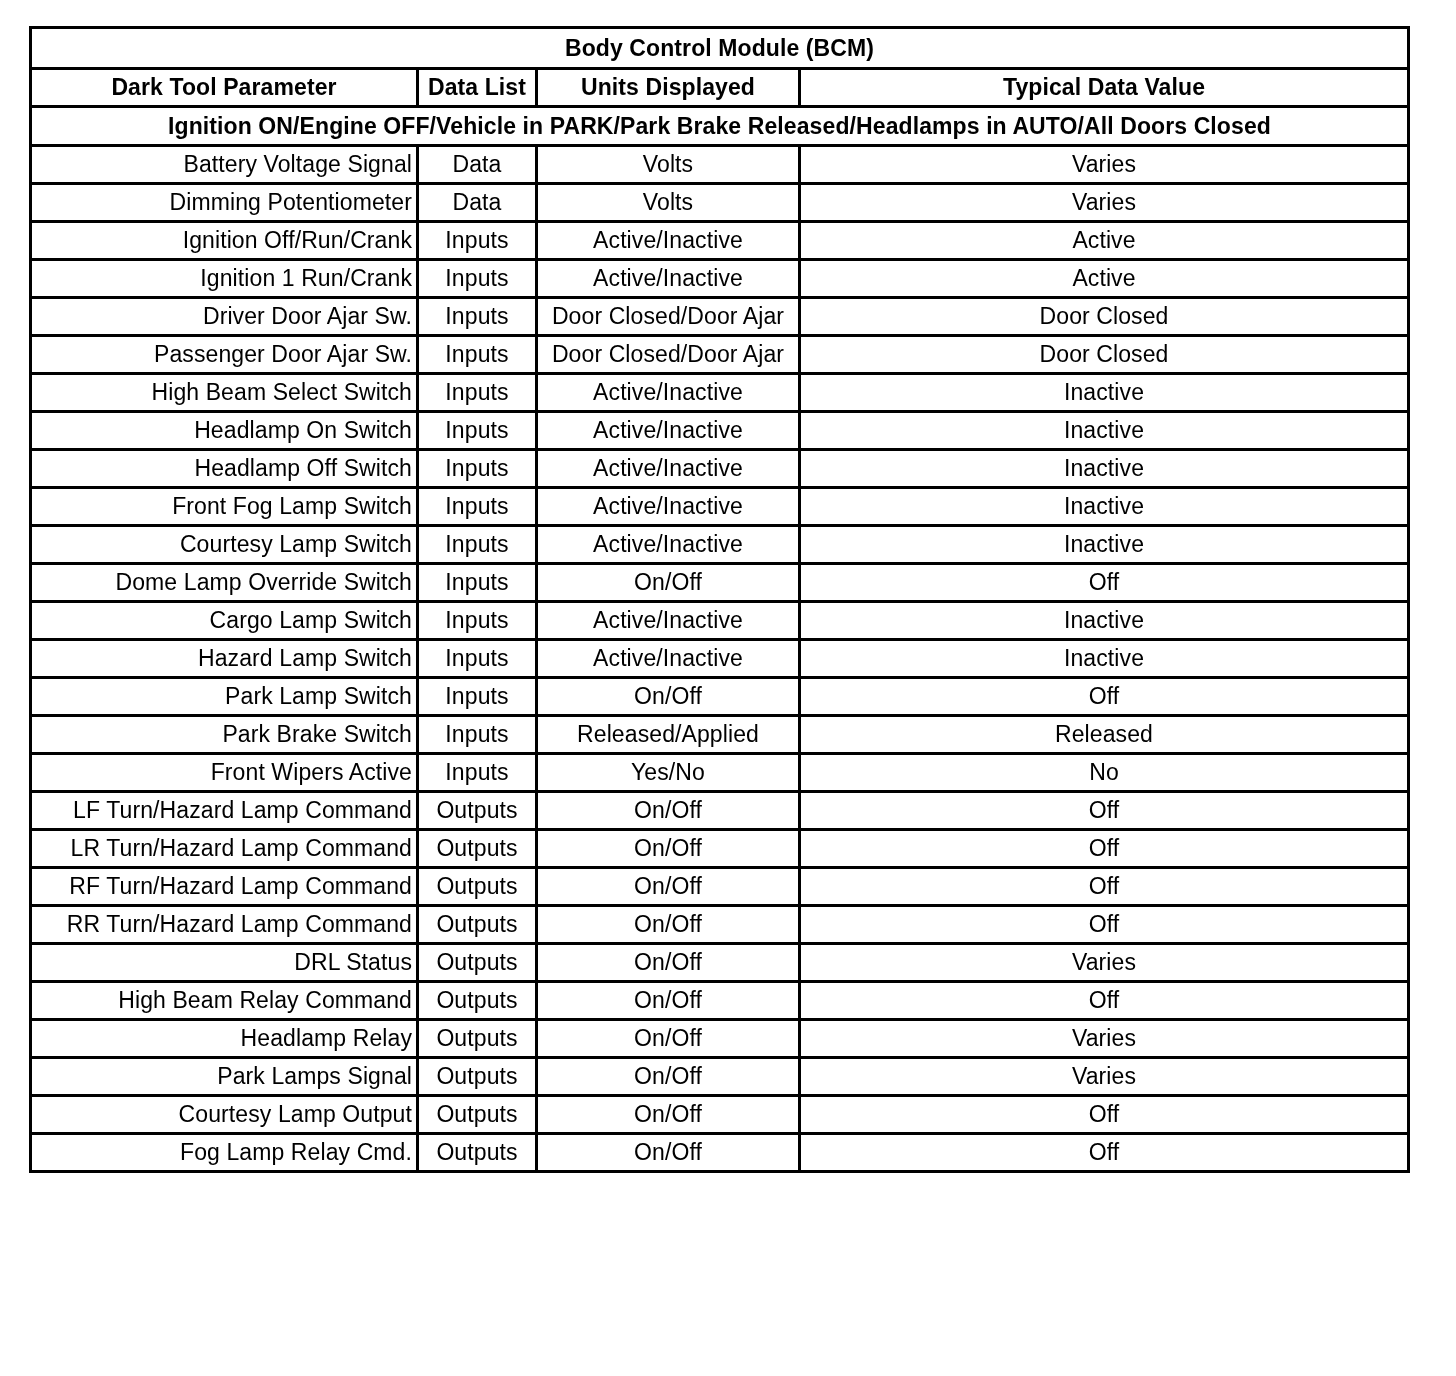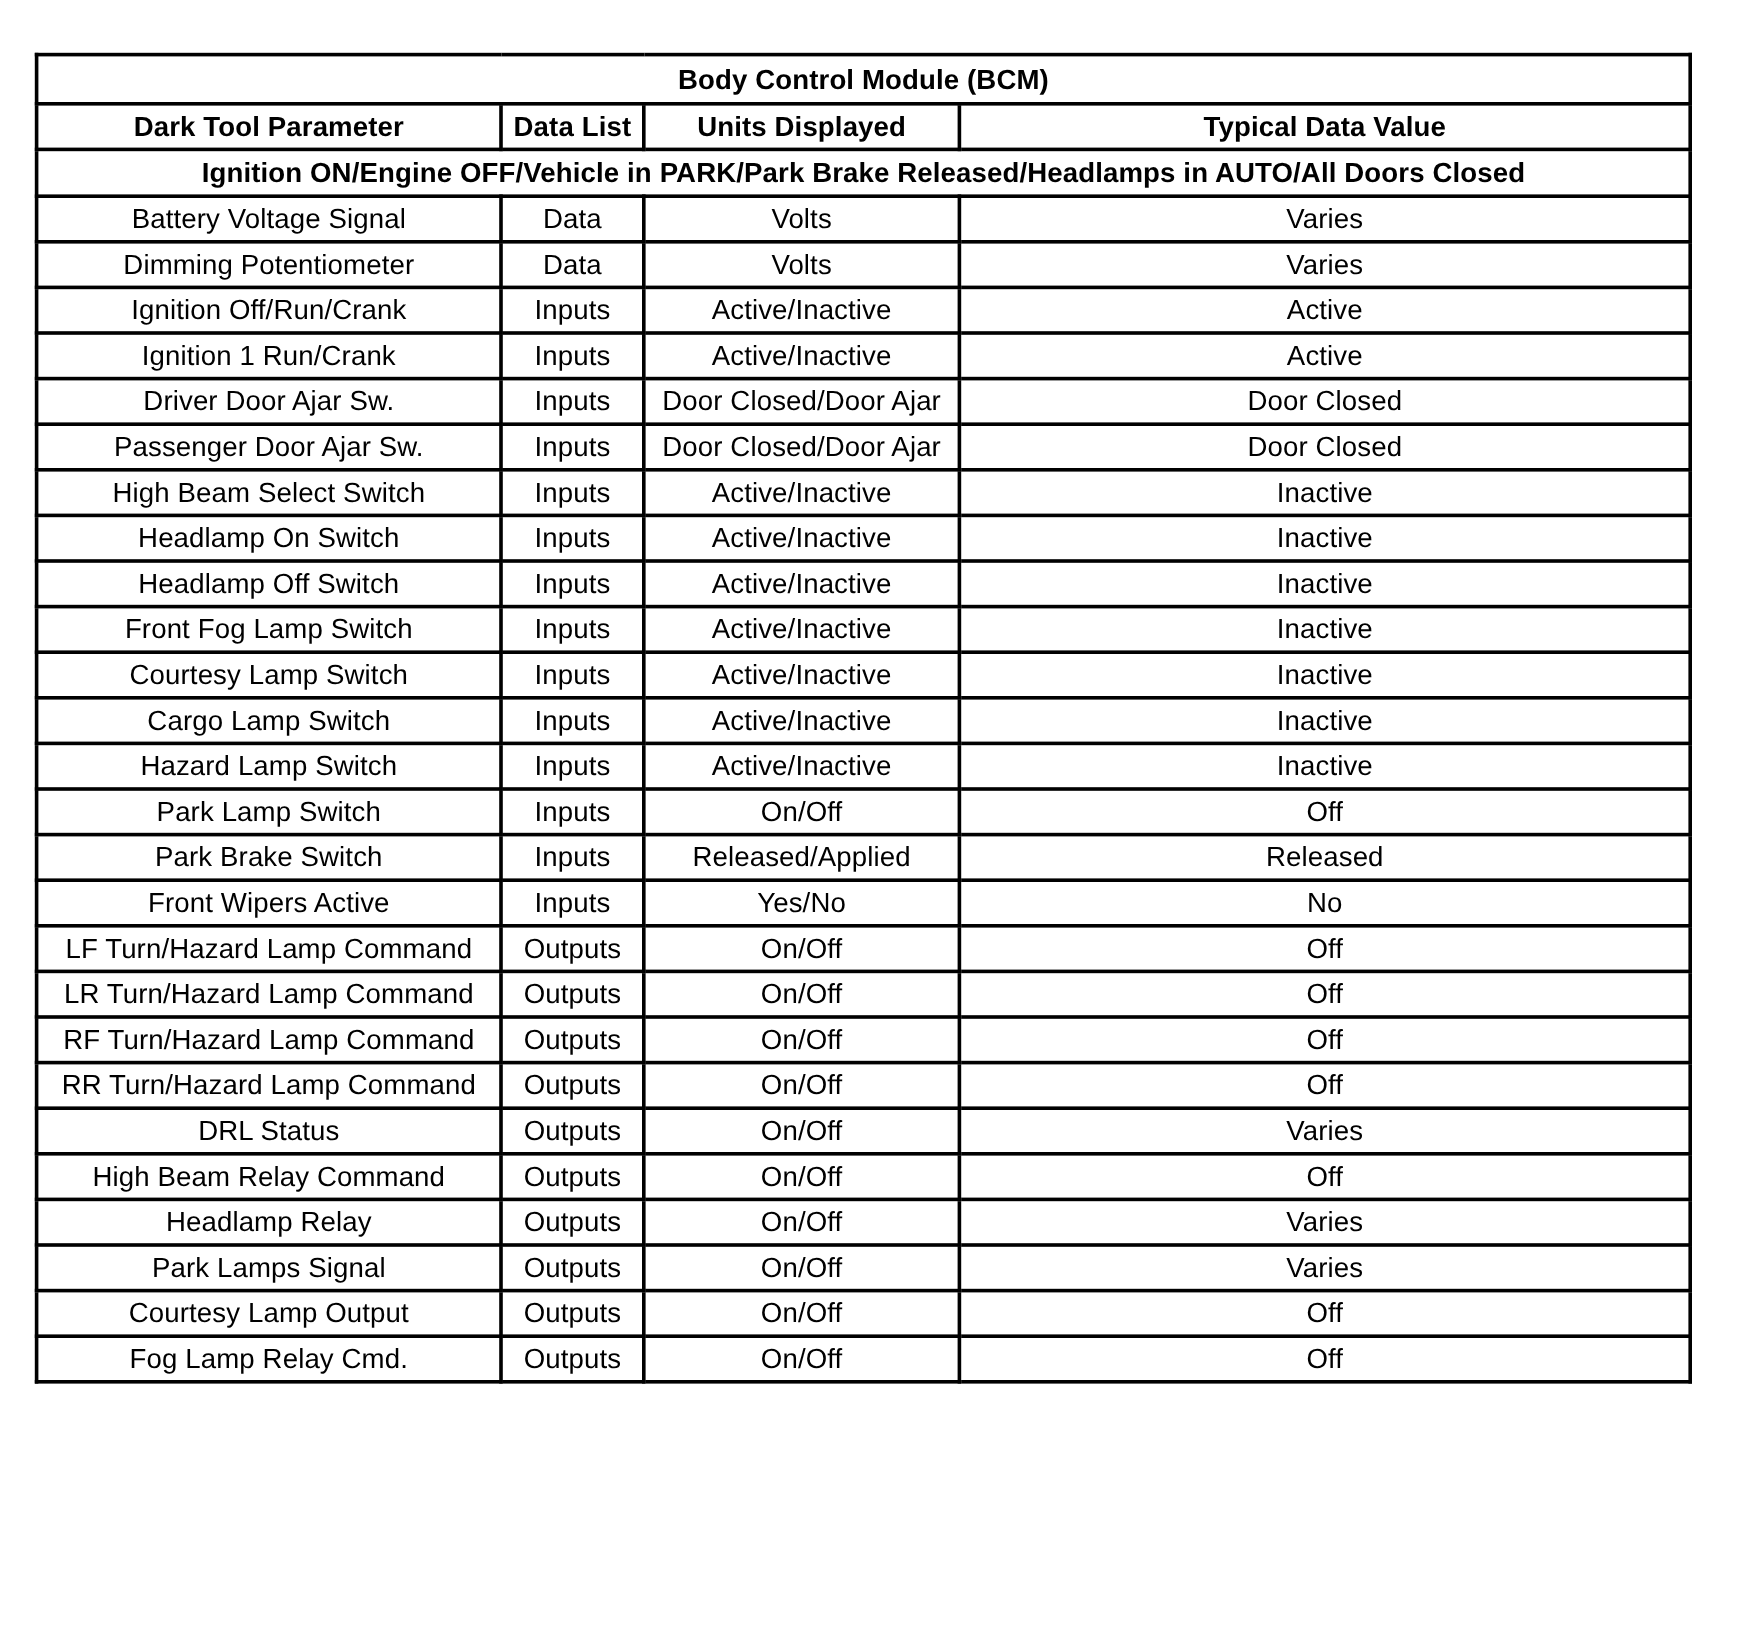--- a/index.html
+++ b/index.html
@@ -15,40 +15,39 @@
     color: #000000;
   }
   table.bcm {
     position: absolute;
     left: 29px;
     top: 26px;
     width: 1378px;
     border-collapse: collapse;
     table-layout: fixed;
     border: 3px solid #000;
-    margin-top: 18px;
   }
   table.bcm td, table.bcm th {
     border: 3px solid #000;
     padding: 0 4px;
     height: 35px;
     font-size: 23px;
     line-height: 35px;
     white-space: nowrap;
     overflow: hidden;
     letter-spacing: 0.1px;
   }
   table.bcm th {
     font-weight: bold;
     text-align: center;
   }
   tr.title-row th { height: 38px; }
   tr.header-row th { height: 34px; }
   tr.cond-row th { height: 36px; }
-  td.param { text-align: center; padding-left: 4px; }
+  td.param { text-align: right; padding-left: 4px; }
   td.center { text-align: center; }
   col.c1 { width: 387px; }
   col.c2 { width: 119px; }
   col.c3 { width: 263px; }
   col.c4 { width: 609px; }
 </style>
 </head>
 <body>
 
 <table class="bcm">
@@ -133,20 +132,26 @@
         <td class="center">Active/Inactive</td>
         <td class="center">Inactive</td>
       </tr>
       <tr>
         <td class="param">Courtesy Lamp Switch</td>
         <td class="center">Inputs</td>
         <td class="center">Active/Inactive</td>
         <td class="center">Inactive</td>
       </tr>
       <tr>
+        <td class="param">Dome Lamp Override Switch</td>
+        <td class="center">Inputs</td>
+        <td class="center">On/Off</td>
+        <td class="center">Off</td>
+      </tr>
+      <tr>
         <td class="param">Cargo Lamp Switch</td>
         <td class="center">Inputs</td>
         <td class="center">Active/Inactive</td>
         <td class="center">Inactive</td>
       </tr>
       <tr>
         <td class="param">Hazard Lamp Switch</td>
         <td class="center">Inputs</td>
         <td class="center">Active/Inactive</td>
         <td class="center">Inactive</td>

